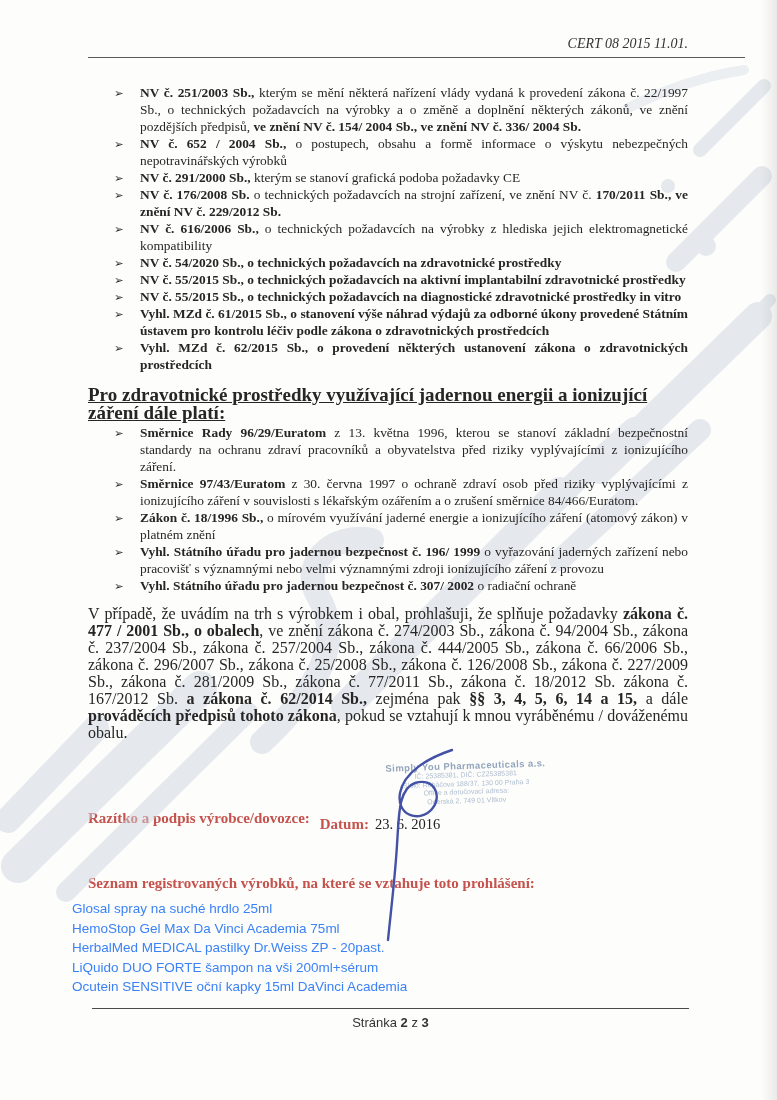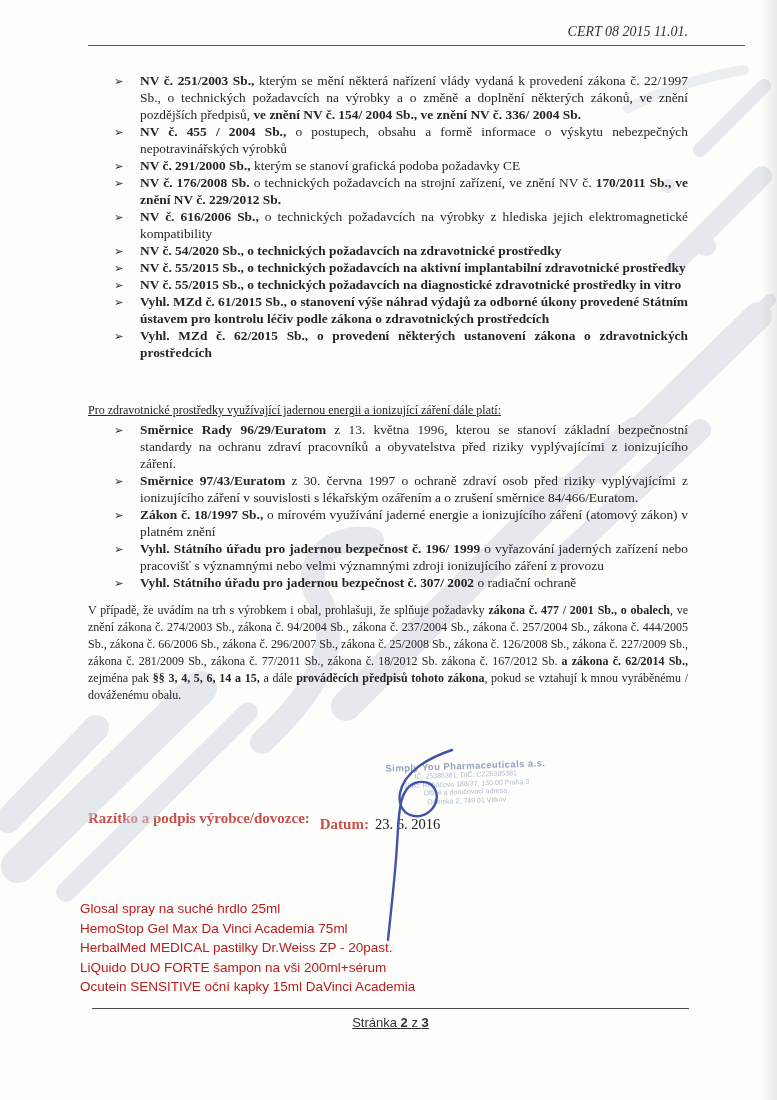--- a/index.html
+++ b/index.html
@@ -10,47 +10,47 @@
   }
   
   .watermark{position:absolute;left:0;top:0;z-index:1;pointer-events:none;}
   .content{position:absolute;left:88px;width:600px;top:0;z-index:2;}
   .stamp{position:absolute;left:350px;top:760px;width:232px;z-index:3;
          text-align:center;transform:rotate(-2deg);font-family:"Liberation Sans",sans-serif;}
   .signature{position:absolute;left:0;top:0;z-index:4;pointer-events:none;}
   .scan-edge{position:absolute;right:0;top:0;bottom:0;width:16px;z-index:6;
              background:linear-gradient(to right, rgba(120,120,120,0) 0%, rgba(120,120,120,0.14) 100%);}
   
-  .doc-code{margin-top:24px;text-align:right;font-style:italic;font-size:14px;line-height:16px;color:#333;}
+  .doc-code{margin-top:36px;text-align:right;font-style:italic;font-size:14px;line-height:16px;color:#333;}
   .header-rule{margin-top:5px;margin-right:-57px;border-top:1.6px solid #5a5a5a;height:0;}
   
   ul.reg-list{margin:26px 0 0 0;padding:0;list-style:none;text-align:justify;
               font-size:13.4px;line-height:17px;}
   ul.reg-list.second{margin-top:2px;}
   ul.reg-list li{position:relative;padding-left:52px;}
   ul.reg-list .bullet{position:absolute;left:26px;top:0.5px;font-size:11.5px;color:#2c2c2c;}
   b{font-weight:bold;}
   
-  .section-heading{margin-top:40px;font-weight:normal;font-size:12px;line-height:18px;
+  .section-heading{margin-top:13px;font-weight:bold;font-size:19px;line-height:18px;
                    text-decoration:underline;}
   
-  .paragraph{margin:11px 0 0 0;text-align:justify;font-size:12px;line-height:17px;}
+  .paragraph{margin:11px 0 0 0;text-align:justify;font-size:16px;line-height:17px;}
   
   .red{color:var(--red,#c5524c);font-weight:bold;font-size:15px;line-height:17px;margin-top:26px;}
   .stamp-label{position:absolute;left:88px;top:784px;width:600px;}
   .date-line{position:absolute;left:80px;top:816px;width:600px;font-size:14.5px;text-align:center;}
   .date-value{color:#222;font-weight:normal;font-size:14.5px;margin-left:6px;}
   .products-label{position:absolute;left:88px;top:849px;width:620px;}
-  .product-list{position:absolute;left:80px;top:899px;width:600px;
-                font-family:"Liberation Sans",sans-serif;font-size:13.5px;line-height:19.6px;color:#b91c1c;}
+  .product-list{position:absolute;left:72px;top:899px;width:600px;
+                font-family:"Liberation Sans",sans-serif;font-size:13.5px;line-height:19.6px;color:#3b82f6;}
   
   .stamp-company{font-weight:bold;font-size:9.5px;line-height:11px;color:var(--stamp,#94a6bc);letter-spacing:0.4px;}
   .stamp-line{font-size:7px;line-height:8.6px;color:var(--stamp-light,#aebdcf);}
   
-  .footer{position:absolute;left:92px;right:88px;top:1008px;z-index:2;text-decoration:underline;}
+  .footer{position:absolute;left:92px;right:88px;top:1008px;z-index:2;}
   .footer-rule{border-top:1.5px solid #4a4a4a;height:0;}
   .page-num{margin-top:6px;text-align:center;font-family:"Liberation Sans",sans-serif;
             font-size:13px;color:#333;}
   .sig-path{fill:none;stroke:var(--sig,#4352a5);stroke-width:2.4;stroke-linecap:round;}
   .wm-path{fill:none;stroke:var(--wm,#ccd4de);stroke-linecap:round;}
 </style>
 </head>
 <body>
 
 <div class="page">
@@ -73,50 +73,51 @@
       <path class="wm-path" stroke-width="10" opacity="0.7" d="M 628 108 C 668 88 704 76 744 70"></path>
     </g>
   </svg>
 
   <div class="content">
     <div class="doc-code">CERT 08 2015 11.01.</div>
     <div class="header-rule"></div>
 
     <ul class="reg-list first">
         <li><span class="bullet">➢</span><span><b>NV č. 251/2003 Sb., </b><span>kterým se mění některá nařízení vlády vydaná k provedení zákona č. 22/1997 Sb., o technických požadavcích na výrobky a o změně a doplnění některých zákonů, ve znění pozdějších předpisů, </span><b>ve znění NV č. 154/ 2004 Sb., ve znění NV č. 336/ 2004 Sb.</b></span></li>
-        <li><span class="bullet">➢</span><span><b>NV č. 455 / 2004 Sb., </b><span>o postupech, obsahu a formě informace o výskytu nebezpečných nepotravinářských výrobků</span></span></li>
+        <li><span class="bullet">➢</span><span><b>NV č. 652 / 2004 Sb., </b><span>o postupech, obsahu a formě informace o výskytu nebezpečných nepotravinářských výrobků</span></span></li>
         <li><span class="bullet">➢</span><span><b>NV č. 291/2000 Sb., </b><span>kterým se stanoví grafická podoba požadavky CE</span></span></li>
         <li><span class="bullet">➢</span><span><b>NV č. 176/2008 Sb. </b><span>o technických požadavcích na strojní zařízení, ve znění NV č. </span><b>170/2011 Sb., ve znění NV č. 229/2012 Sb.</b></span></li>
         <li><span class="bullet">➢</span><span><b>NV č. 616/2006 Sb., </b><span>o technických požadavcích na výrobky z hlediska jejich elektromagnetické kompatibility</span></span></li>
         <li><span class="bullet">➢</span><span><b>NV č. 54/2020 Sb., o technických požadavcích na zdravotnické prostředky</b></span></li>
         <li><span class="bullet">➢</span><span><b>NV č. 55/2015 Sb., o technických požadavcích na aktivní implantabilní zdravotnické prostředky</b></span></li>
         <li><span class="bullet">➢</span><span><b>NV č. 55/2015 Sb., o technických požadavcích na diagnostické zdravotnické prostředky in vitro</b></span></li>
         <li><span class="bullet">➢</span><span><b>Vyhl. MZd č. 61/2015 Sb., o stanovení výše náhrad výdajů za odborné úkony provedené Státním ústavem pro kontrolu léčiv podle zákona o zdravotnických prostředcích</b></span></li>
         <li><span class="bullet">➢</span><span><b>Vyhl. MZd č. 62/2015 Sb.,  o provedení některých ustanovení zákona o zdravotnických prostředcích</b></span></li>
       </ul>
 
     <div class="section-heading">Pro zdravotnické prostředky využívající jadernou energii a ionizující záření dále platí:</div>
 
     <ul class="reg-list second">
         <li><span class="bullet">➢</span><span><b>Směrnice Rady 96/29/Euratom</b><span> z 13. května 1996, kterou se stanoví základní bezpečnostní standardy na ochranu zdraví pracovníků a obyvatelstva před riziky vyplývajícími z ionizujícího záření.</span></span></li>
         <li><span class="bullet">➢</span><span><b>Směrnice 97/43/Euratom</b><span> z 30. června 1997 o ochraně zdraví osob před riziky vyplývajícími z ionizujícího záření v souvislosti s lékařským ozářením a o zrušení směrnice 84/466/Euratom.</span></span></li>
-        <li><span class="bullet">➢</span><span><b>Zákon č. 18/1997 Sb.,</b><span> o mírovém využívání jaderné energie a ionizujícího záření (atomový zákon) v platném znění</span></span></li>
+        <li><span class="bullet">➢</span><span><b>Zákon č. 18/1996 Sb.,</b><span> o mírovém využívání jaderné energie a ionizujícího záření (atomový zákon) v platném znění</span></span></li>
         <li><span class="bullet">➢</span><span><b>Vyhl. Státního úřadu pro jadernou bezpečnost č. 196/ 1999</b><span> o vyřazování jaderných zařízení nebo pracovišť s významnými nebo velmi významnými zdroji ionizujícího záření z provozu</span></span></li>
         <li><span class="bullet">➢</span><span><b>Vyhl. Státního úřadu pro jadernou bezpečnost č. 307/ 2002</b><span> o radiační ochraně</span></span></li>
       </ul>
 
     <p class="paragraph"><span>V případě, že uvádím na trh s výrobkem i obal, prohlašuji, že splňuje požadavky </span><b>zákona č. 477 / 2001 Sb., o obalech</b><span>, ve znění zákona č. 274/2003 Sb., zákona č. 94/2004 Sb., zákona č. 237/2004 Sb., zákona č. 257/2004 Sb., zákona č. 444/2005 Sb., zákona č. 66/2006 Sb., zákona č. 296/2007 Sb., zákona č. 25/2008 Sb., zákona č. 126/2008 Sb., zákona č. 227/2009 Sb., zákona č. 281/2009 Sb., zákona č. 77/2011 Sb., zákona č. 18/2012 Sb. zákona č. 167/2012 Sb. </span><b>a zákona č. 62/2014 Sb.,</b><span> zejména pak </span><b>§§ 3, 4, 5, 6, 14 a 15,</b><span> a dále </span><b>prováděcích předpisů tohoto zákona</b><span>, pokud se vztahují k mnou vyráběnému / dováženému obalu.</span></p>
   </div>
 
   <div class="red stamp-label">Razítko a podpis výrobce/dovozce:</div>
 
   <div class="date-line">
     <span class="red">Datum:</span><span class="date-value">23. 6. 2016</span>
   </div>
 
+  <div class="red products-label">Seznam registrovaných výrobků, na které se vztahuje toto prohlášení:</div>
 
   <div class="product-list">
       <div class="product-item">Glosal spray na suché hrdlo 25ml</div>
       <div class="product-item">HemoStop Gel Max Da Vinci Academia 75ml</div>
       <div class="product-item">HerbalMed MEDICAL pastilky Dr.Weiss ZP - 20past.</div>
       <div class="product-item">LiQuido DUO FORTE šampon na vši 200ml+sérum</div>
       <div class="product-item">Ocutein SENSITIVE oční kapky 15ml DaVinci Academia</div>
     </div>
 
   <div class="stamp">

